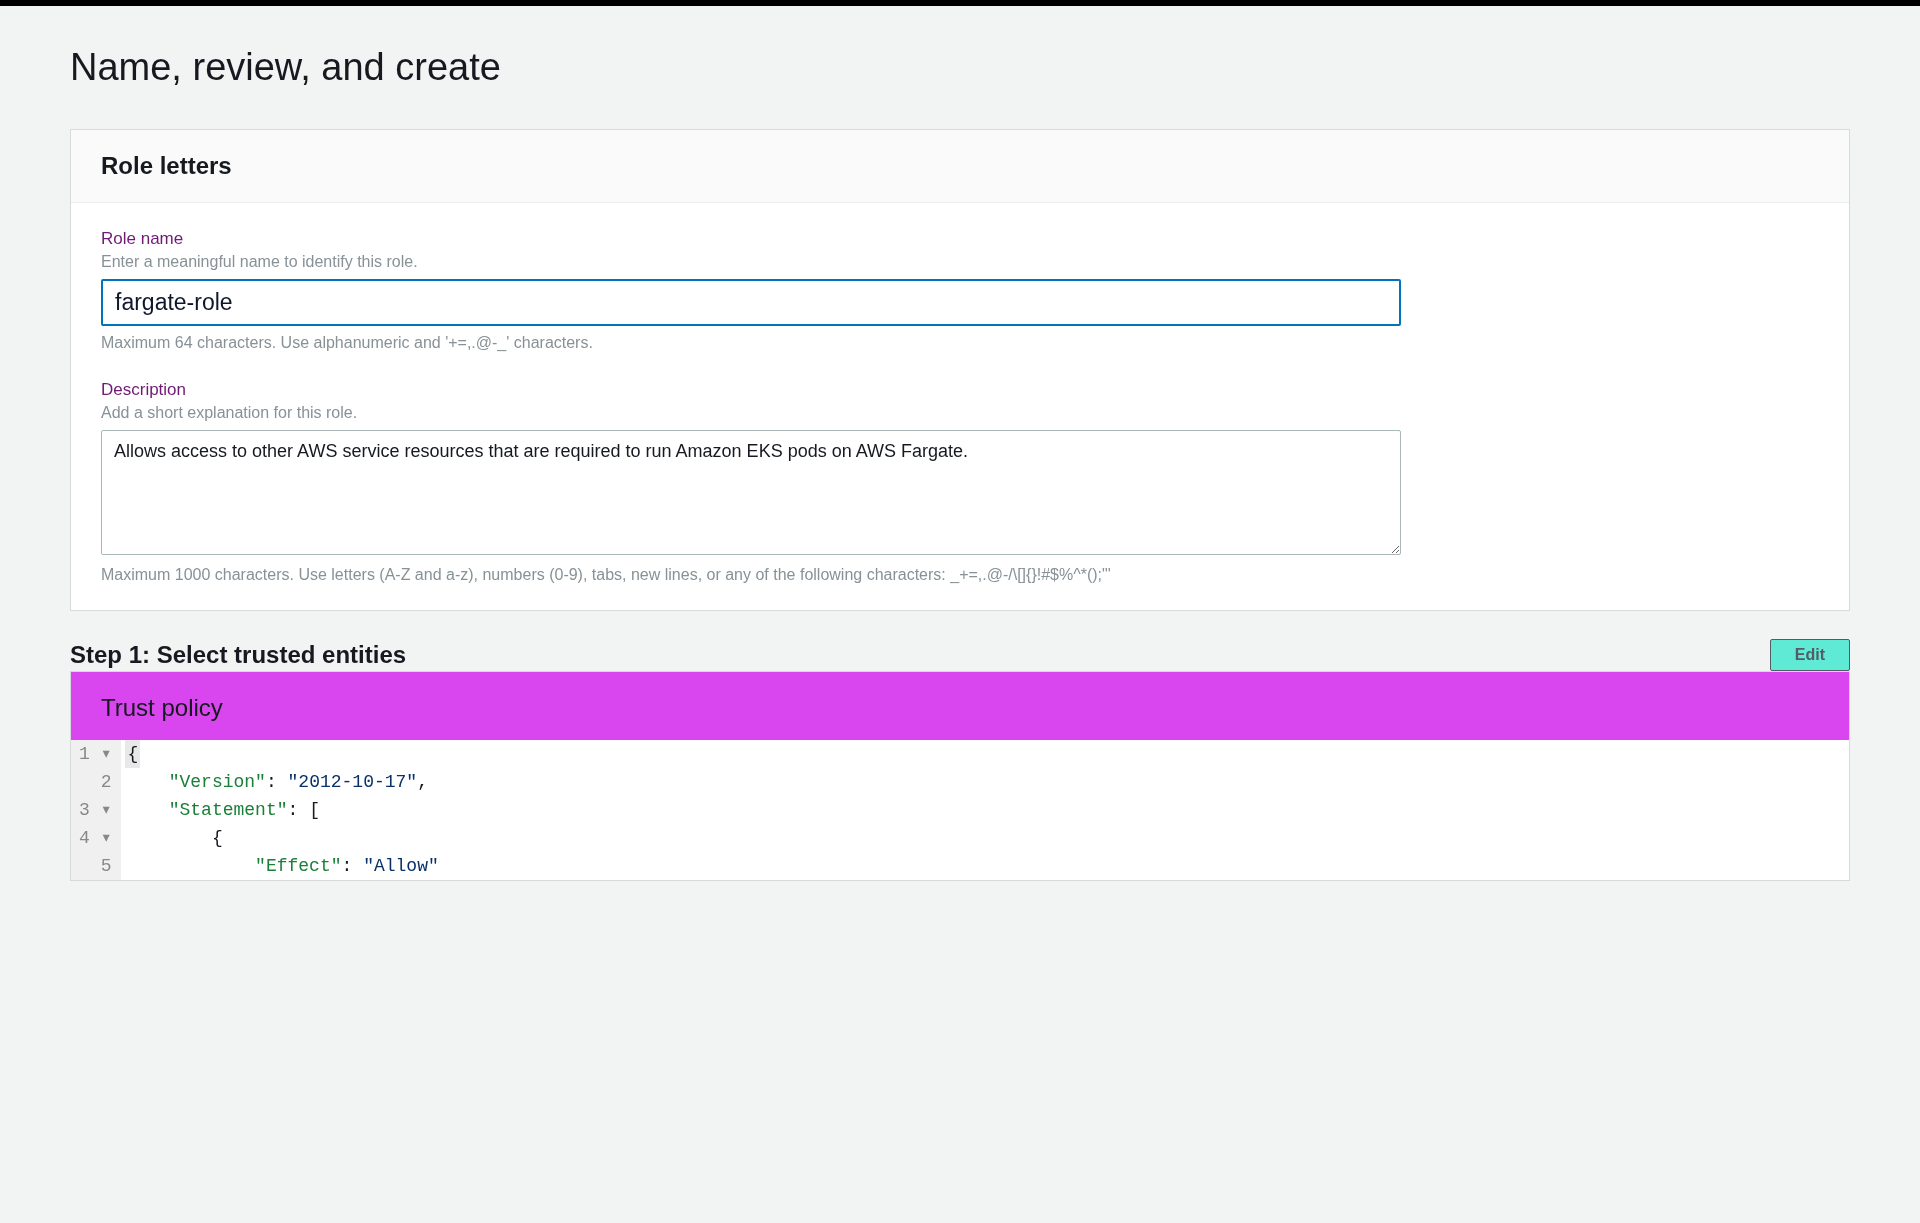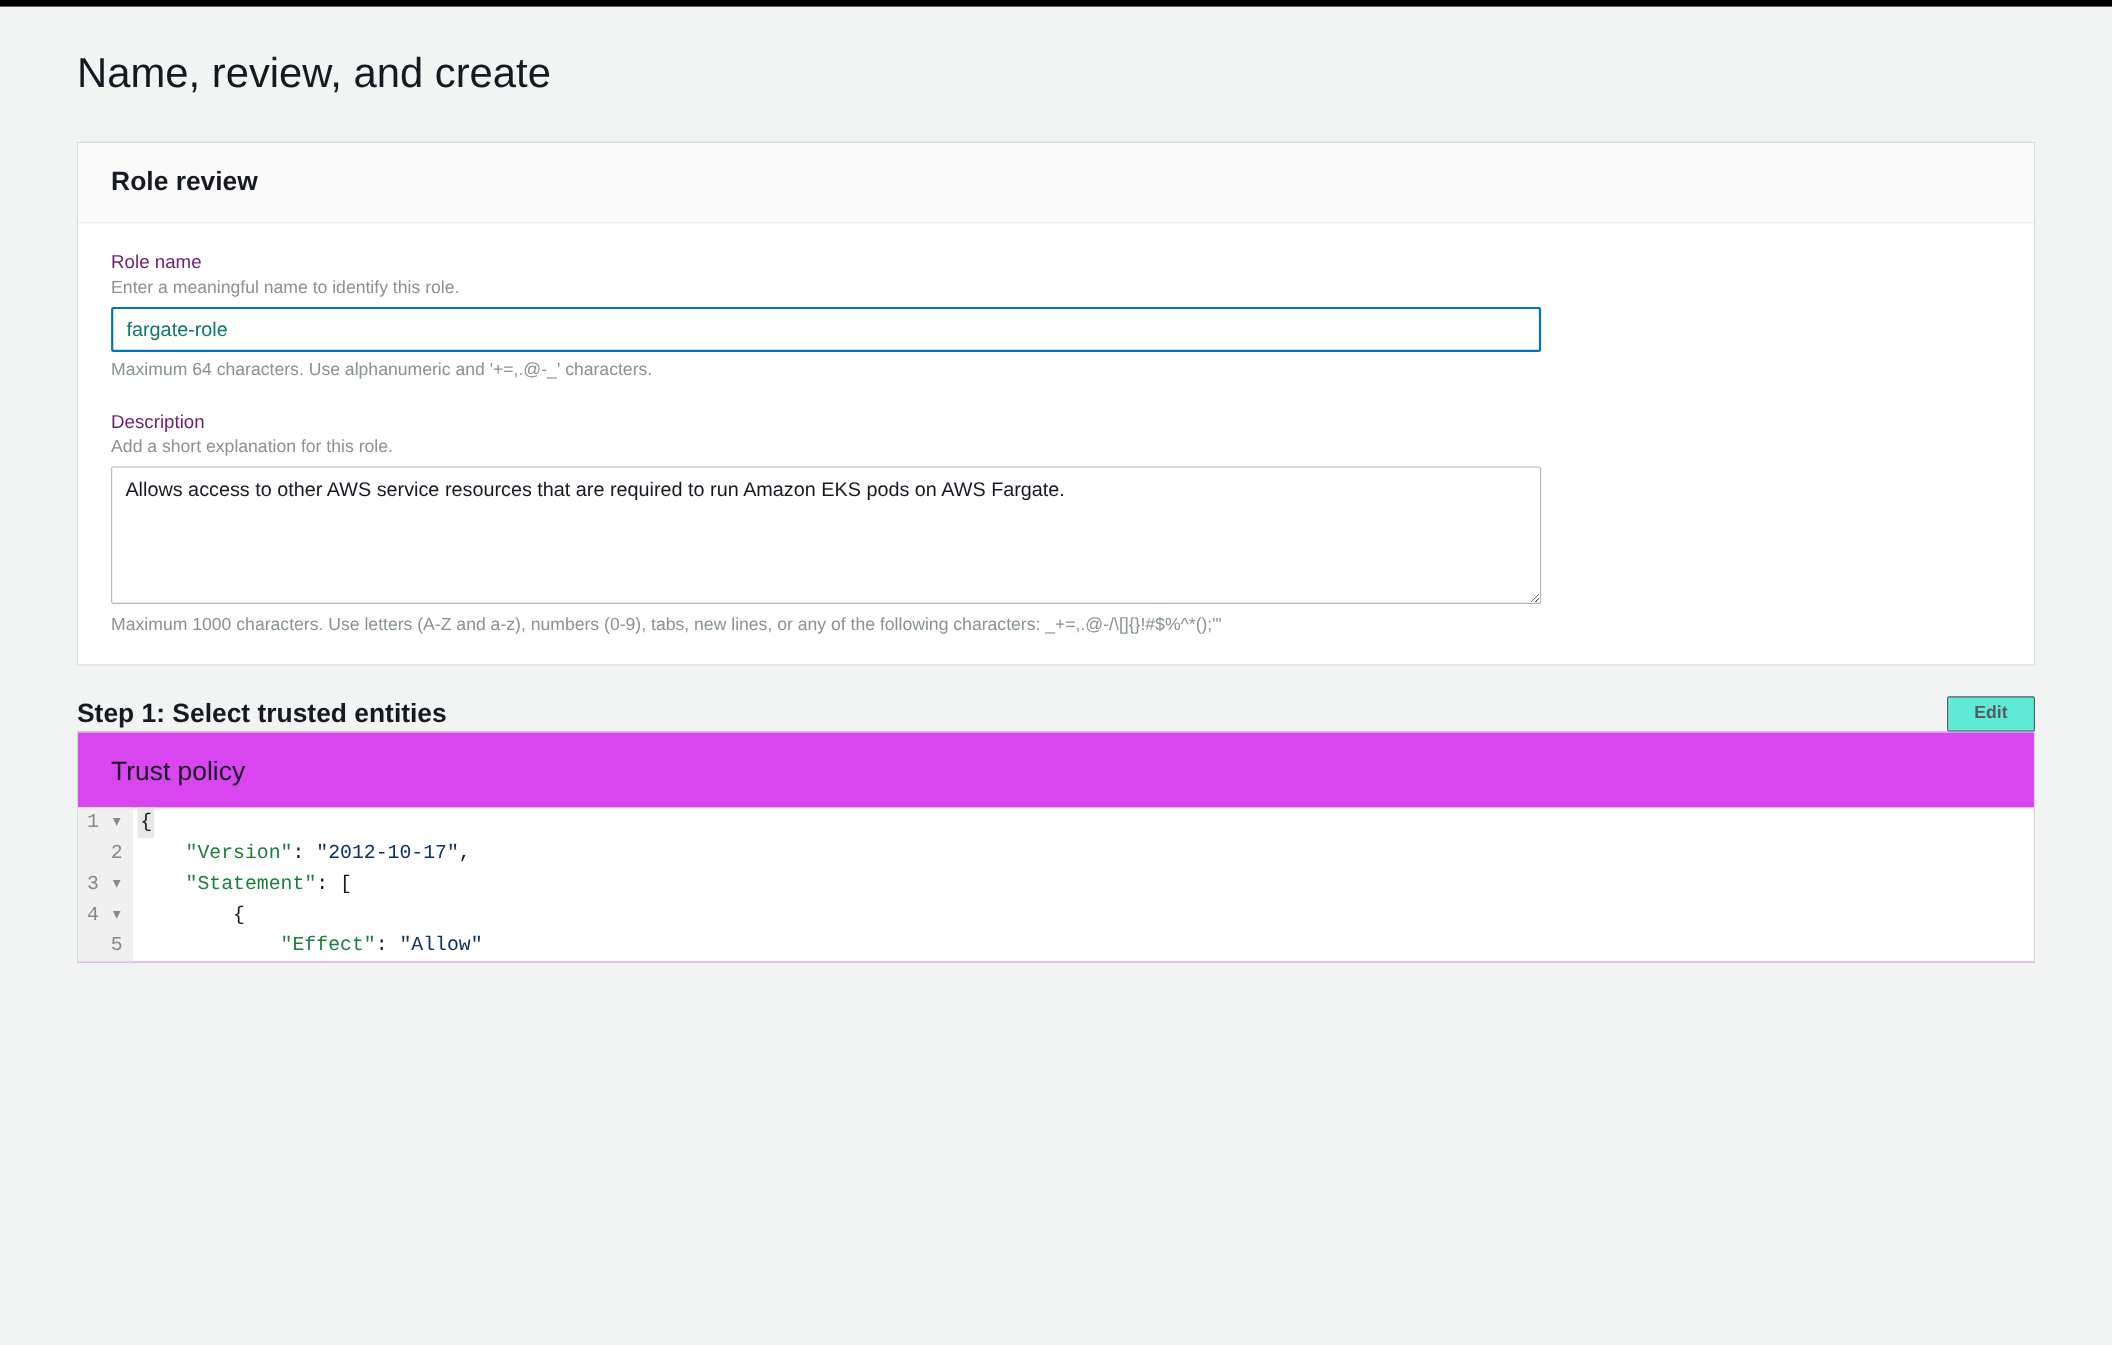--- a/index.html
+++ b/index.html
@@ -61,24 +61,24 @@
     }
     .form-hint {
       font-size: 16px;
       color: #879196;
       margin-bottom: 8px;
     }
     .text-input {
       width: 100%;
       max-width: 1300px;
       padding: 8px 12px;
-      font-size: 18px;
+      font-size: 23px;
       border: 2px solid #0073bb;
       border-radius: 2px;
-      color: #0f766e;
+      color: #0f172a;
       font-family: inherit;
     }
     .textarea {
       width: 100%;
       max-width: 1300px;
       padding: 10px 12px;
       font-size: 18px;
       border: 1px solid #aab7b8;
       border-radius: 2px;
       color: #16191f;
@@ -161,21 +161,21 @@
 <body>
 
 <div class="top-bar"></div>
 
 <div class="page-container">
 
   <h1 class="page-title">Name, review, and create</h1>
 
   <div class="panel">
     <div class="panel-header">
-      <h2>Role review</h2>
+      <h2>Role letters</h2>
     </div>
     <div class="panel-body">
 
       <div class="form-group">
         <label class="form-label">Role name</label>
         <div class="form-hint">Enter a meaningful name to identify this role.</div>
         <input type="text" class="text-input" value="fargate-role" style="">
         <div class="form-constraint">Maximum 64 characters. Use alphanumeric and '+=,.@-_' characters.</div>
       </div>
 

